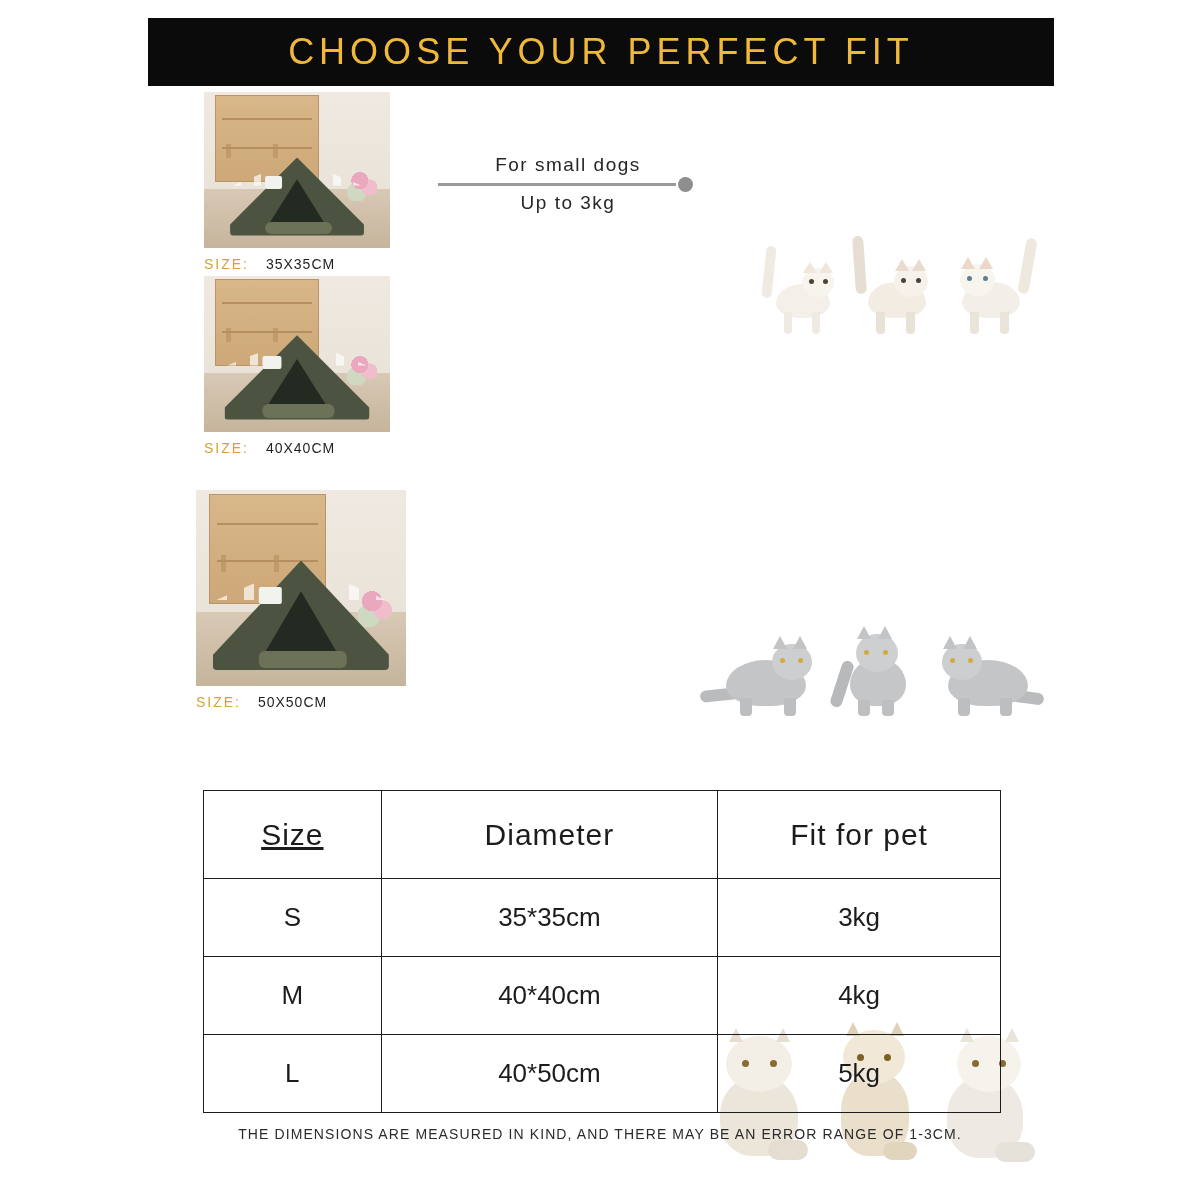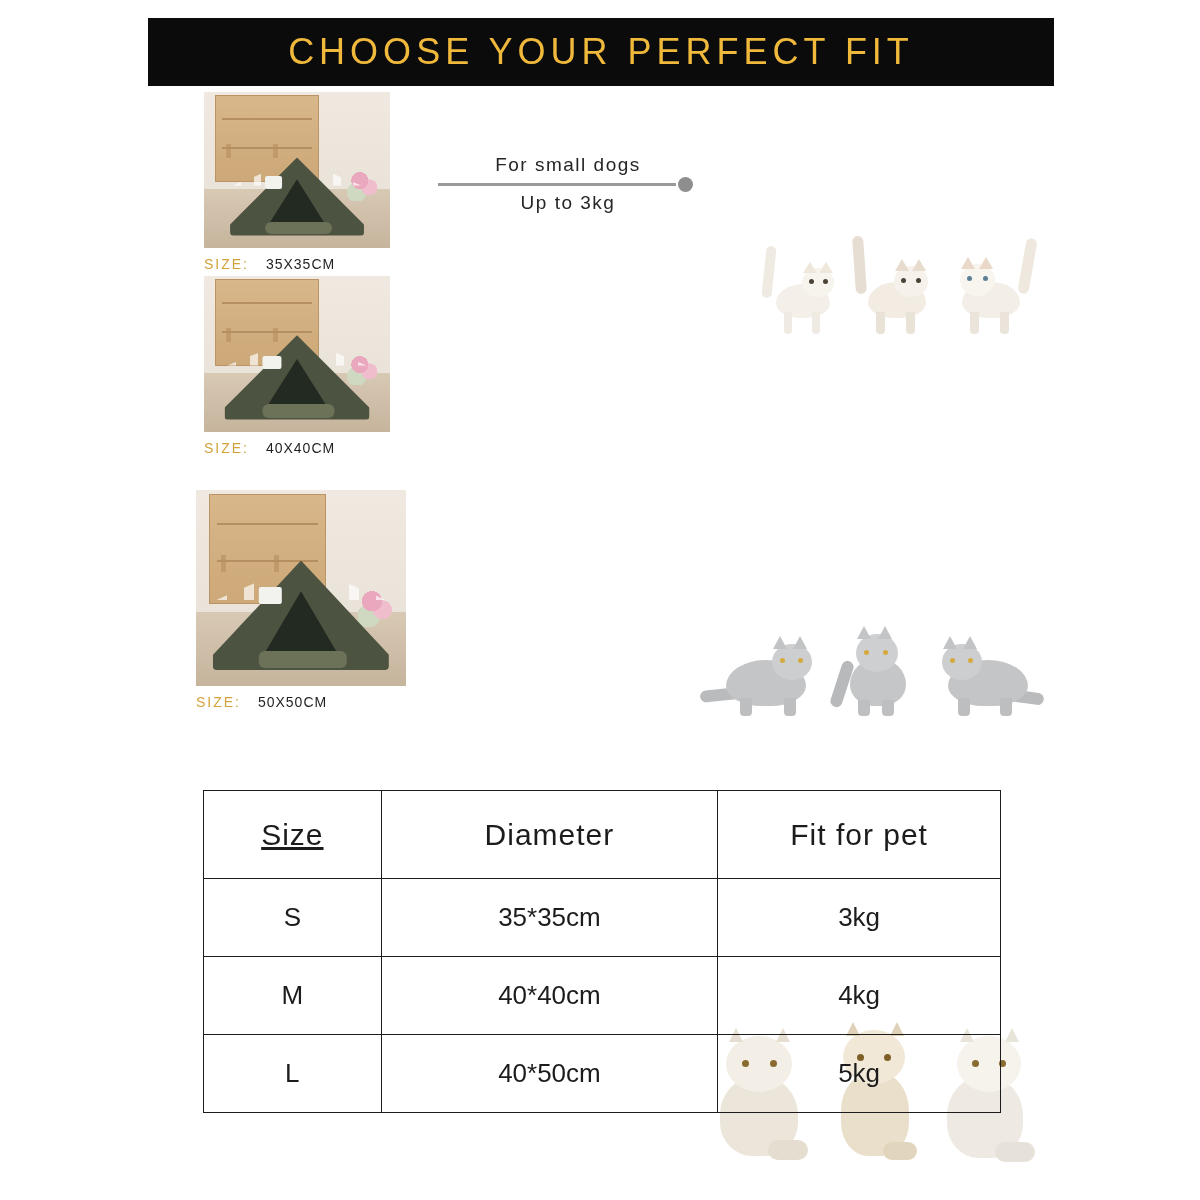--- a/index.html
+++ b/index.html
@@ -488,14 +488,15 @@
         <td>4kg</td>
       </tr>
       <tr>
         <td>L</td>
         <td>40*50cm</td>
         <td>5kg</td>
       </tr>
     </tbody>
   </table>
 
+  <div class="footnote">THE DIMENSIONS ARE MEASURED IN KIND, AND THERE MAY BE AN ERROR RANGE OF 1-3CM.</div>
 
 </div>
 
 </body></html>

